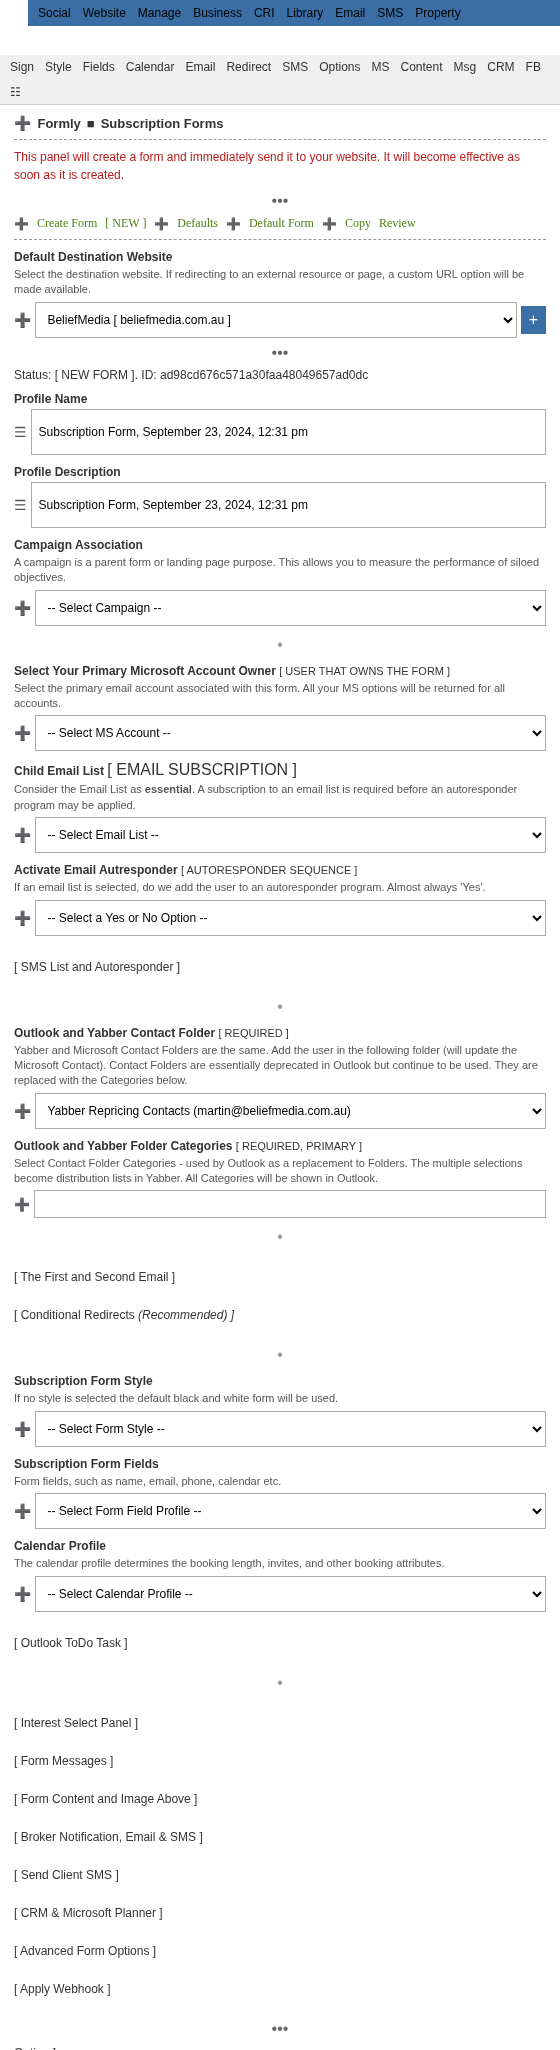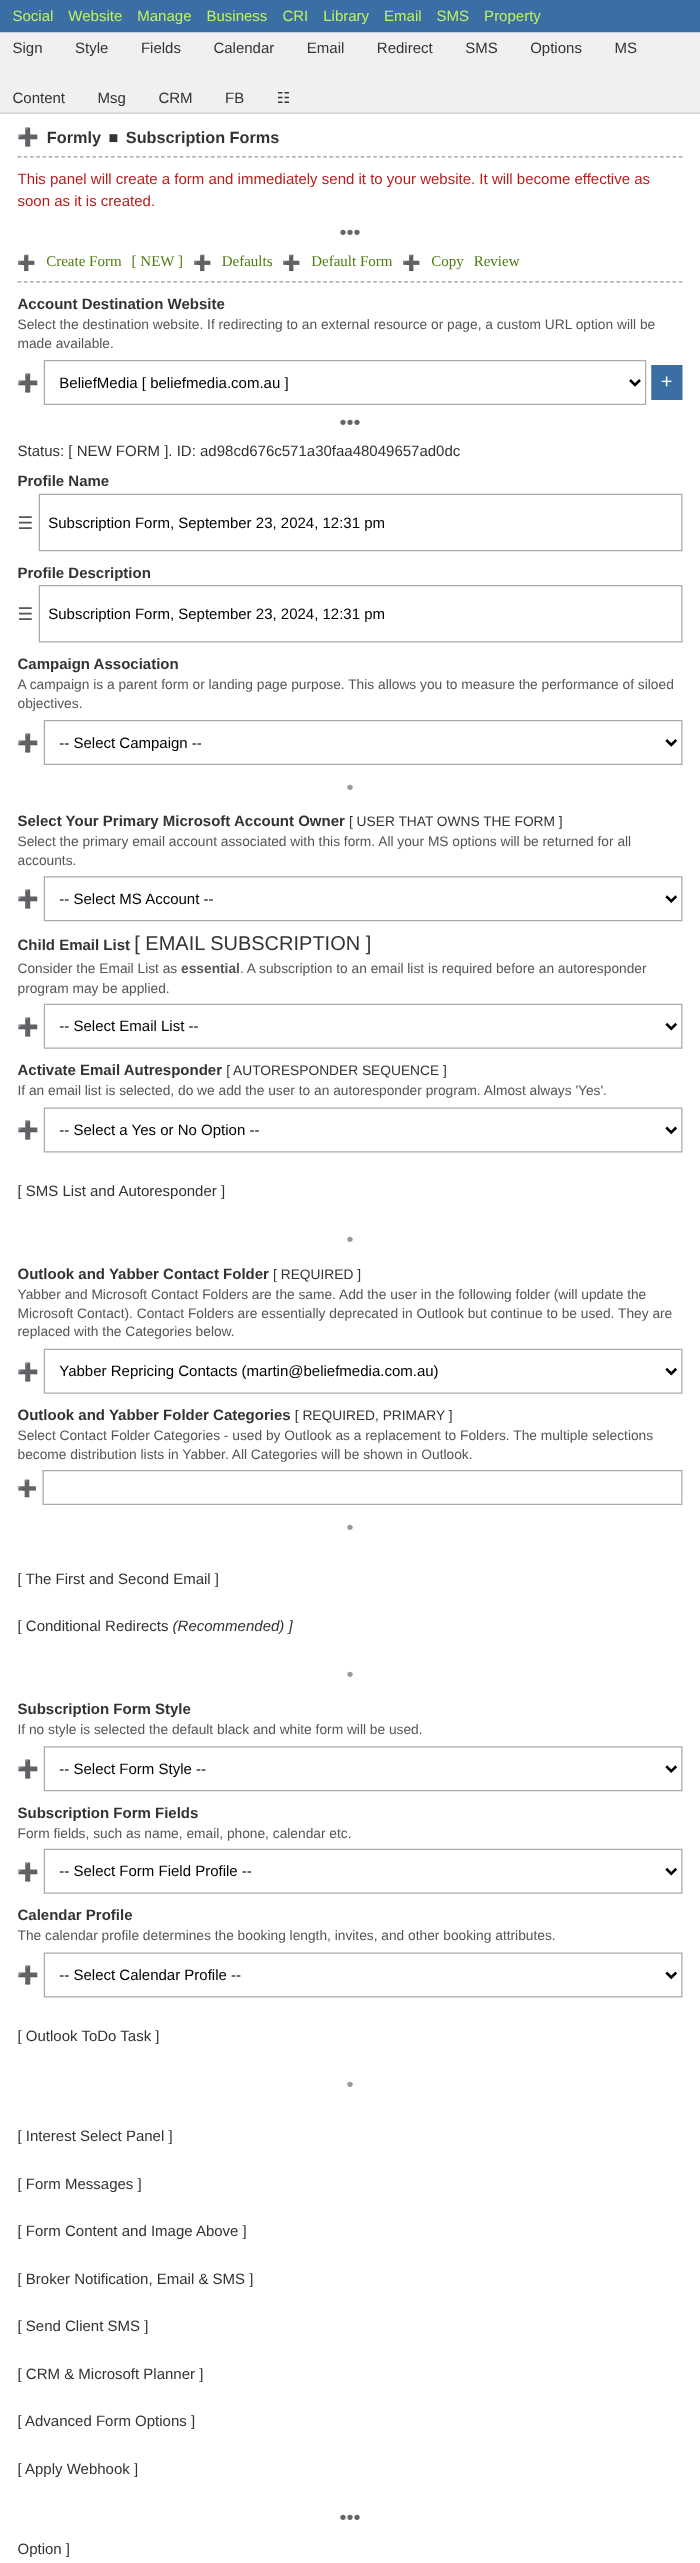--- a/index.html
+++ b/index.html
@@ -5,36 +5,38 @@
     * { box-sizing: border-box; margin: 0; padding: 0; }
     body {
       font-family: Arial, sans-serif;
       font-size: 13px;
       color: #333;
       background: #fff;
       width: 560px;
     }
     .top-nav {
       background: #3a6ea5;
-      color: #bef264;
+      color: #000000;
       padding: 6px 10px;
       font-size: 12px;
       display: flex;
       gap: 12px;
       flex-wrap: wrap;
+      margin-left: 28px;
     }
     .top-nav span { cursor: pointer; }
     .sub-nav {
       background: #f0f0f0;
       padding: 5px 10px;
       font-size: 12px;
       display: flex;
-      gap: 26px;
+      gap: 11px;
       flex-wrap: wrap;
       border-bottom: 1px solid #ccc;
+      margin-top: 29px;
     }
     .sub-nav span { cursor: pointer; color: #333; }
     .main-content { padding: 10px 14px; }
     .breadcrumb {
       display: flex;
       align-items: center;
       gap: 6px;
       font-size: 13px;
       margin-bottom: 8px;
       font-weight: bold;
@@ -235,21 +237,21 @@
     <span class="plus-icon">➕</span>
     <span class="toolbar-btn">Default Form</span>
     <span class="plus-icon">➕</span>
     <span class="toolbar-btn">Copy</span>
     <span class="toolbar-btn">Review</span>
   </div>
 
   <hr class="divider">
 
   
-  <div class="field-label">Account Destination Website</div>
+  <div class="field-label">Default Destination Website</div>
   <p class="field-desc">Select the destination website. If redirecting to an external resource or page, a custom URL option will be made available.</p>
   <div class="select-row">
     <span class="plus-icon">➕</span>
     <select>
       <option>BeliefMedia [ beliefmedia.com.au ]</option>
     </select>
     <button class="add-btn">+</button>
   </div>
 
   <div class="dots-row">•••</div>

